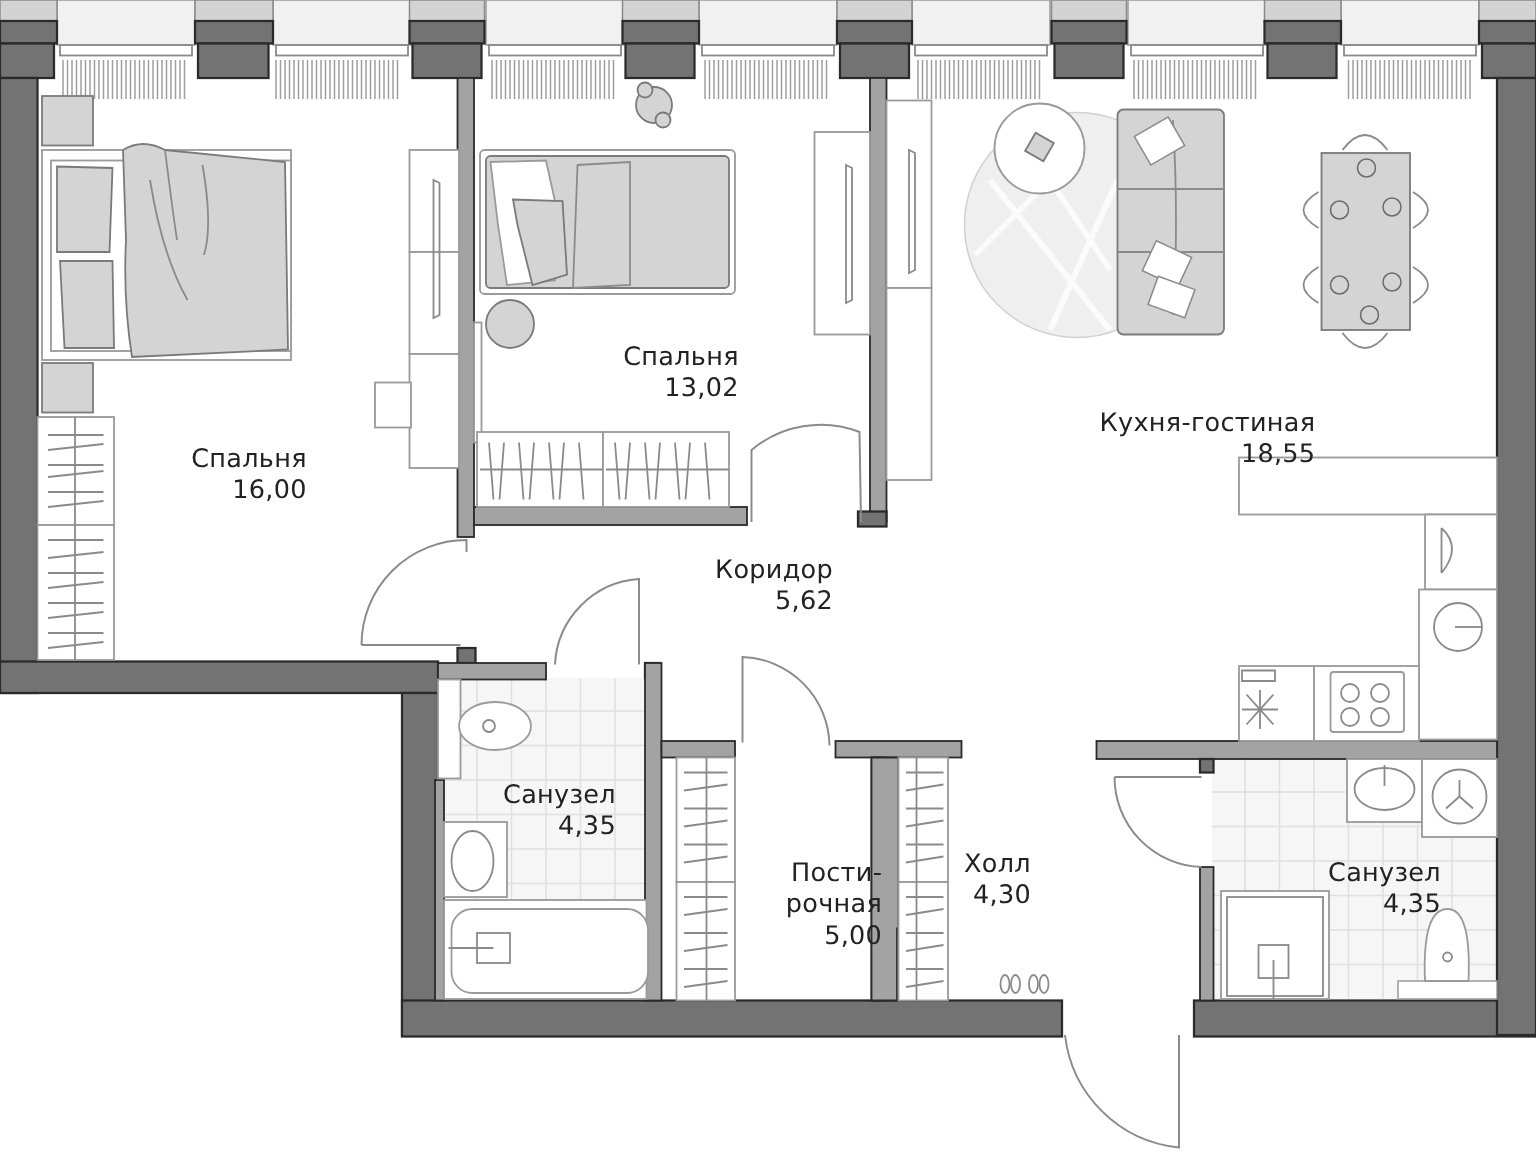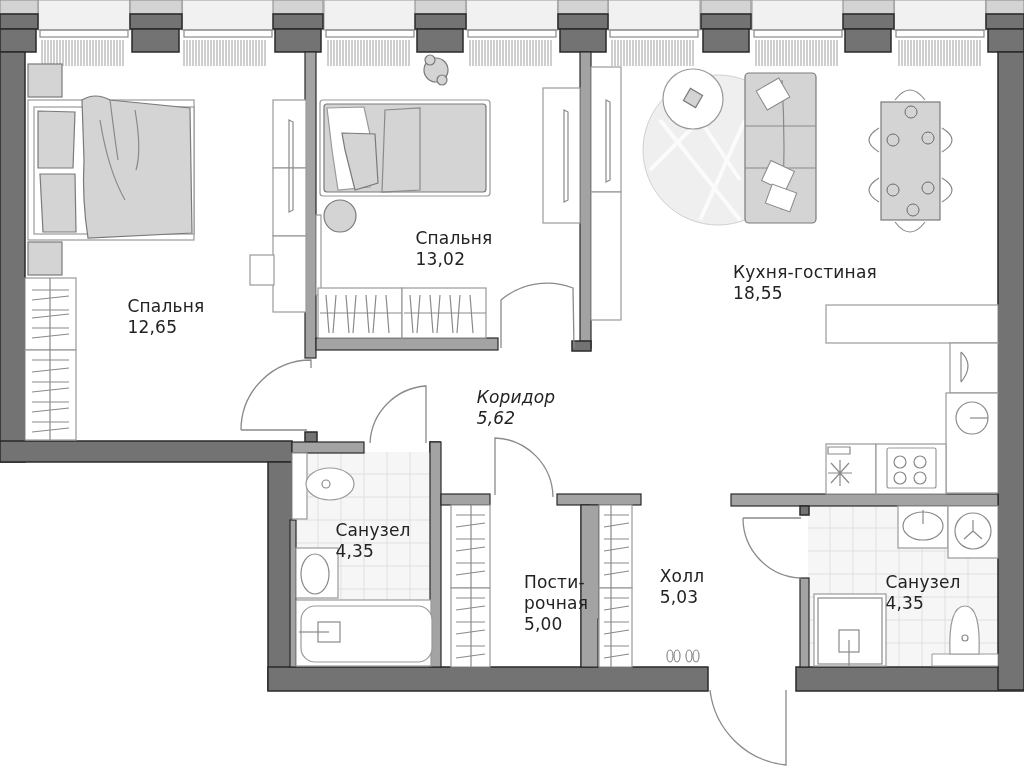--- a/index.html
+++ b/index.html
@@ -1,18 +1,18 @@
 <!DOCTYPE html>
 <html><head>
 <meta charset="utf-8">
 <style>
   html, body { margin: 0; padding: 0; background: #ffffff; }
   body { width: 1024px; height: 768px; overflow: hidden; position: relative; font-family: "DejaVu Sans", "Liberation Sans", sans-serif; }
   #plan { position: absolute; left: 0; top: 0; width: 1024px; height: 768px; }
-  .room-label { position: absolute; text-align: left; color: #222; font-size: 17px; line-height: 21px; transform: translateX(-50%); white-space: nowrap; letter-spacing: 0.2px; }
+  .room-label { position: absolute; text-align: right; color: #222; font-size: 17px; line-height: 21px; transform: translateX(-50%); white-space: nowrap; letter-spacing: 0.2px; }
   .room-label span { display: block; }
   .wall { fill: #737373; stroke: #2a2a2a; stroke-width: 1.5; }
   .wall-lt { fill: #a3a3a3; stroke: #2a2a2a; stroke-width: 1.2; }
   .sill { fill: #d3d3d3; stroke: #8a8a8a; stroke-width: 1; }
   .glass { fill: #f1f1f1; stroke: #9a9a9a; stroke-width: 1; }
   .radiator { stroke: #9e9e9e; stroke-width: 1; }
   .furn { fill: #ffffff; stroke: #9a9a9a; stroke-width: 1.2; }
   .furn-g { fill: #d4d4d4; stroke: #7a7a7a; stroke-width: 1.2; }
   .line { fill: none; stroke: #8a8a8a; stroke-width: 1.2; }
   .door { fill: none; stroke: #8a8a8a; stroke-width: 1.3; }
@@ -276,43 +276,43 @@
     <path class="line" d="M849 640v26"></path>
     <path d="M932 654h66v12h-66z" fill="#fff" stroke="#9a9a9a" stroke-width="1"></path>
     <path class="furn" d="M950 654 Q948 606 965 606 Q981 606 979 654 Z"></path>
     <circle class="line" cx="965" cy="638" r="3"></circle>
   </g>
 
 </svg>
 
 <div class="room-label" style="left:166px; top:296px;">
   <span>Спальня</span>
-  <span>12,65</span>
+  <span>16,00</span>
 </div>
 <div class="room-label" style="left:454px; top:228px;">
   <span>Спальня</span>
   <span>13,02</span>
 </div>
-<div class="room-label" style="left:805px; top:262px;">
+<div class="room-label" style="left:805px; top:272px;">
   <span>Кухня-гостиная</span>
   <span>18,55</span>
 </div>
-<div class="room-label" style="left:516px; top:387px;font-style:italic;">
+<div class="room-label" style="left:516px; top:370px;">
   <span>Коридор</span>
   <span>5,62</span>
 </div>
 <div class="room-label" style="left:373px; top:520px;">
   <span>Санузел</span>
   <span>4,35</span>
 </div>
 <div class="room-label" style="left:556px; top:572px;">
   <span>Пости-</span>
   <span>рочная</span>
   <span>5,00</span>
 </div>
-<div class="room-label" style="left:682px; top:566px;">
+<div class="room-label" style="left:665px; top:566px;">
   <span>Холл</span>
-  <span>5,03</span>
+  <span>4,30</span>
 </div>
 <div class="room-label" style="left:923px; top:572px;">
   <span>Санузел</span>
   <span>4,35</span>
 </div>
 
 </body></html>

